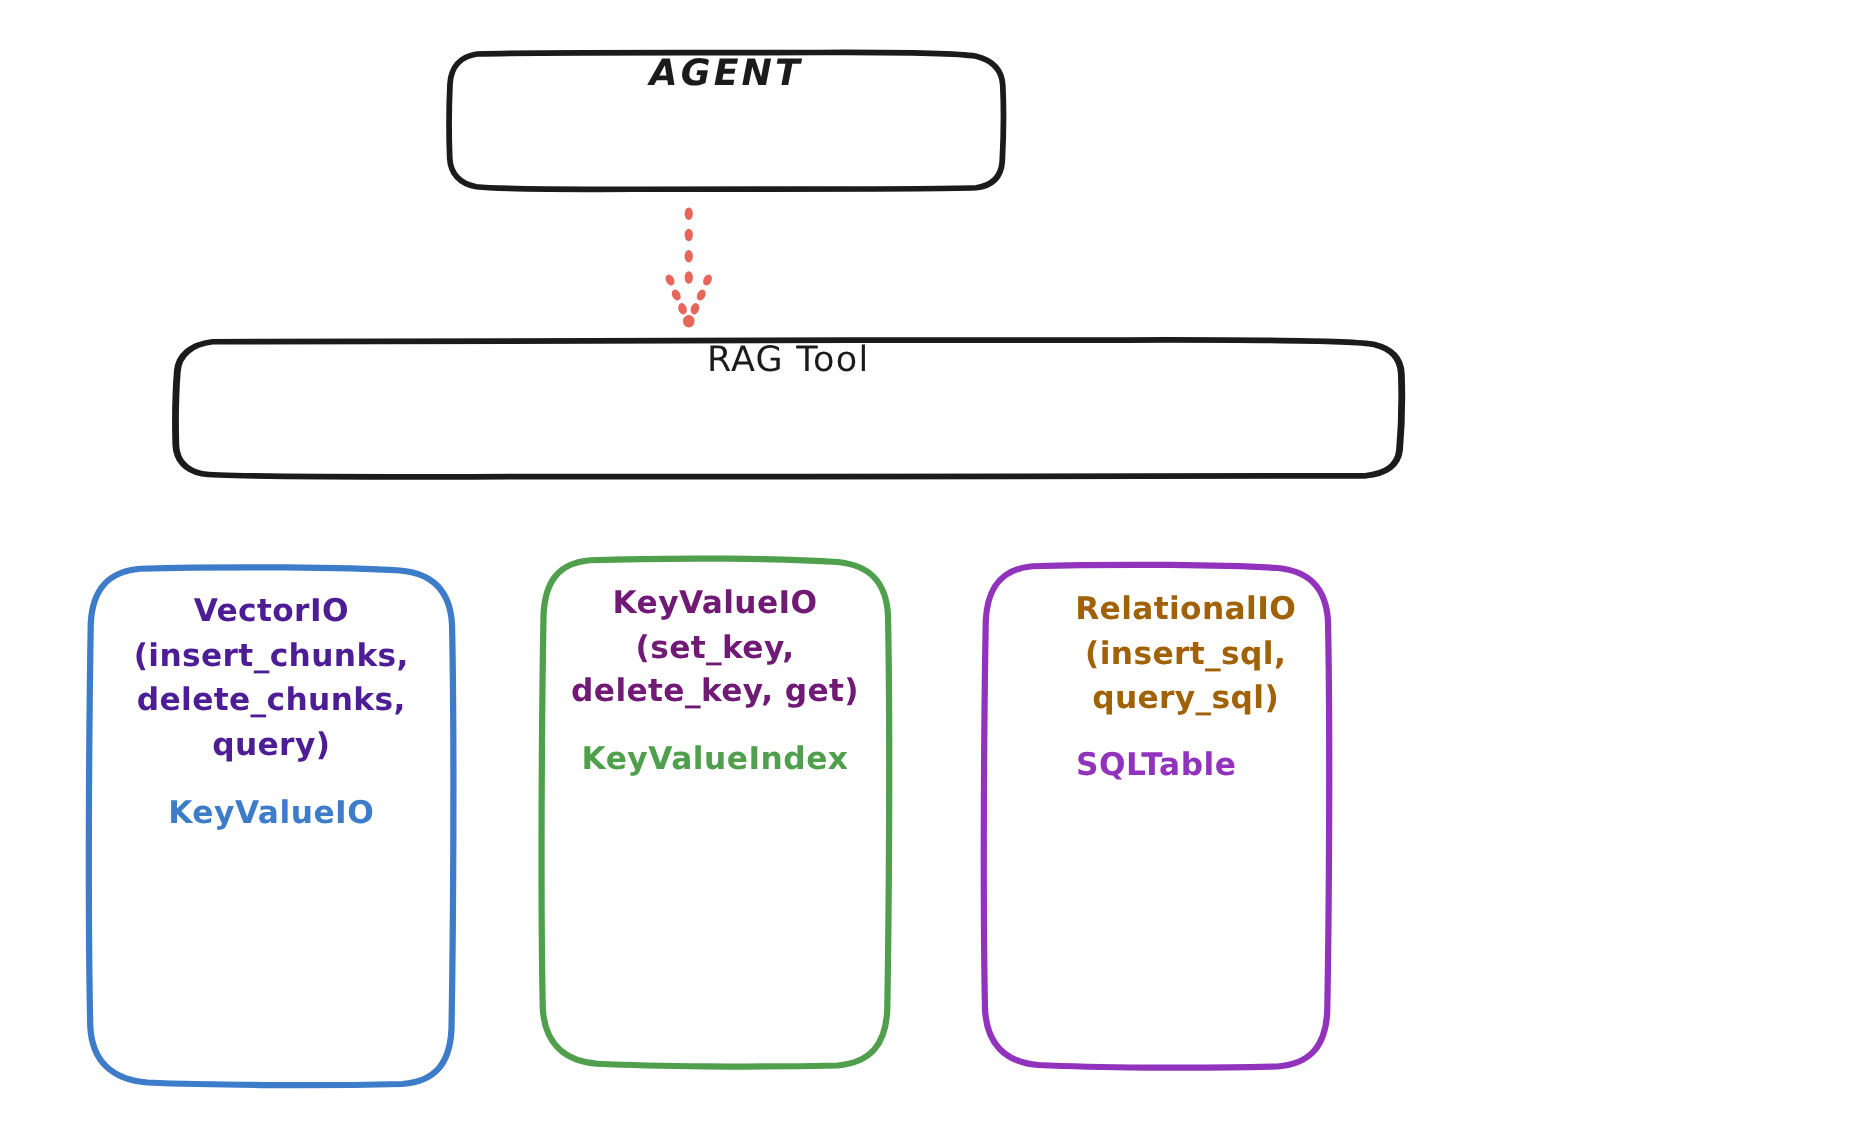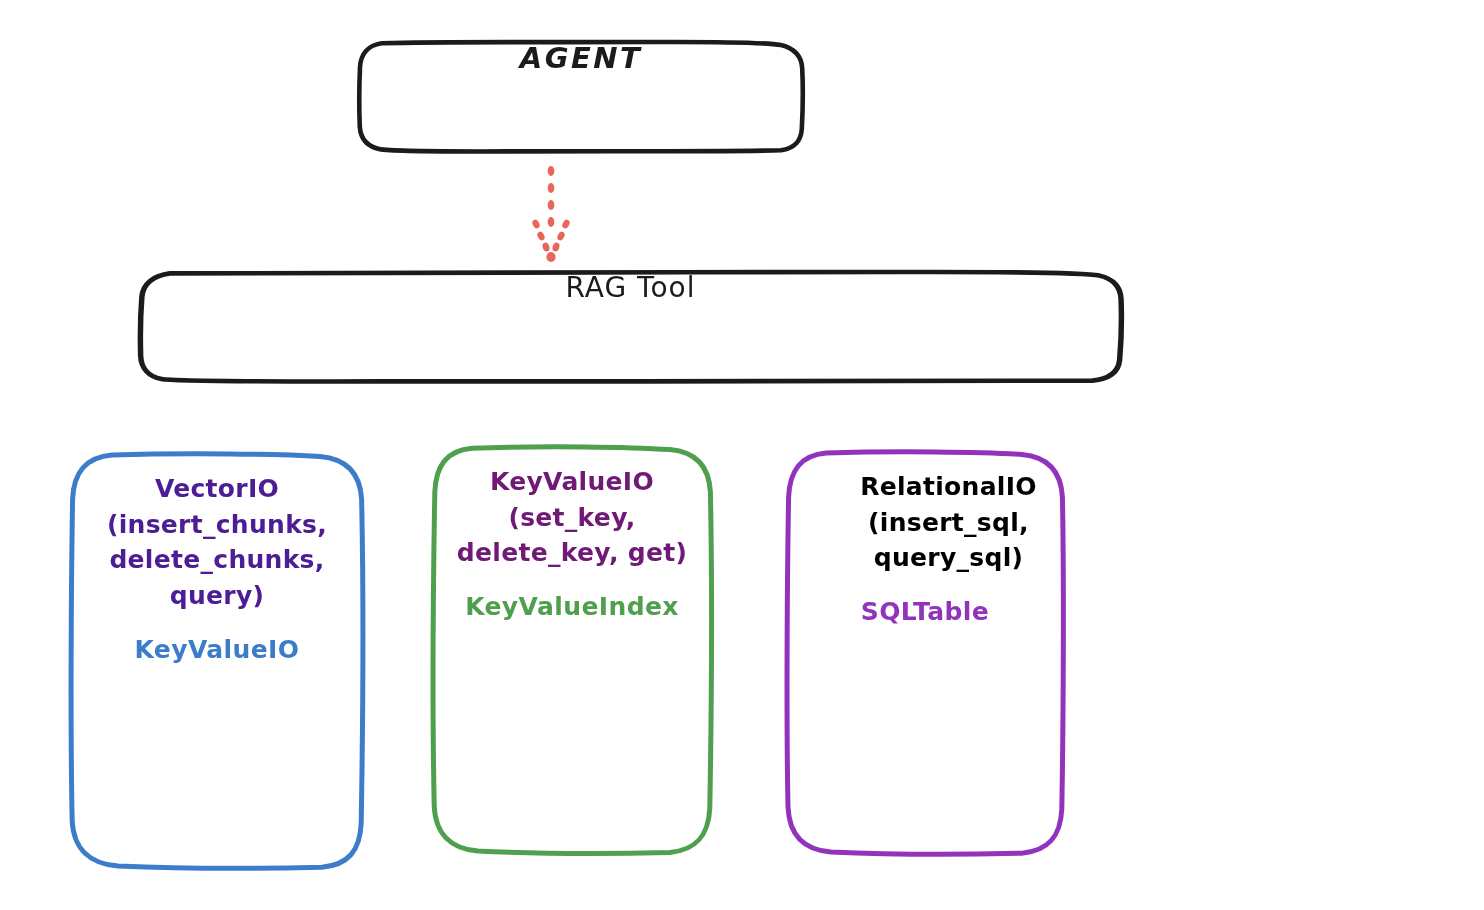--- a/index.html
+++ b/index.html
@@ -90,21 +90,21 @@
     width: 282px; height: 407px;
   }
   .leaf-label {
     font-size: 25px;
     font-weight: 600;
     line-height: 1.42;
     letter-spacing: 0.3px;
   }
   #vectorio-node .leaf-label { color: #4c1d95; }
   #keyvalueio-node .leaf-label { color: #701a75; }
-  #relationalio-node .leaf-label { color: #000000; margin-left: 47px; }
+  #relationalio-node .leaf-label { color: #a16207; margin-left: 47px; }
 
   .leaf-index {
     font-size: 25px;
     font-weight: 700;
     letter-spacing: 0.4px;
   }
   #vectorio-node .leaf-index { color: #3d7cc9; }
   #keyvalueio-node .leaf-index { color: #4f9f4d; }
   #relationalio-node .leaf-index { color: #9233bd; }
 

